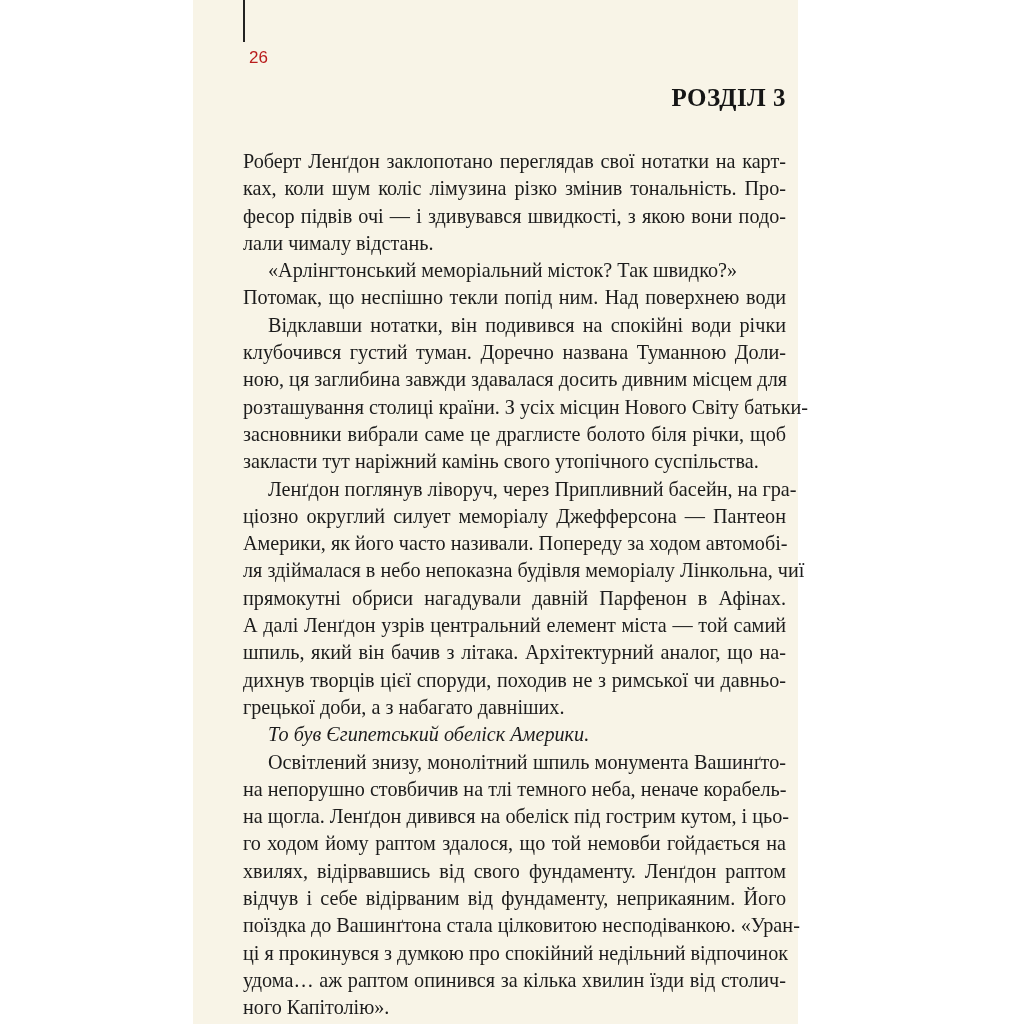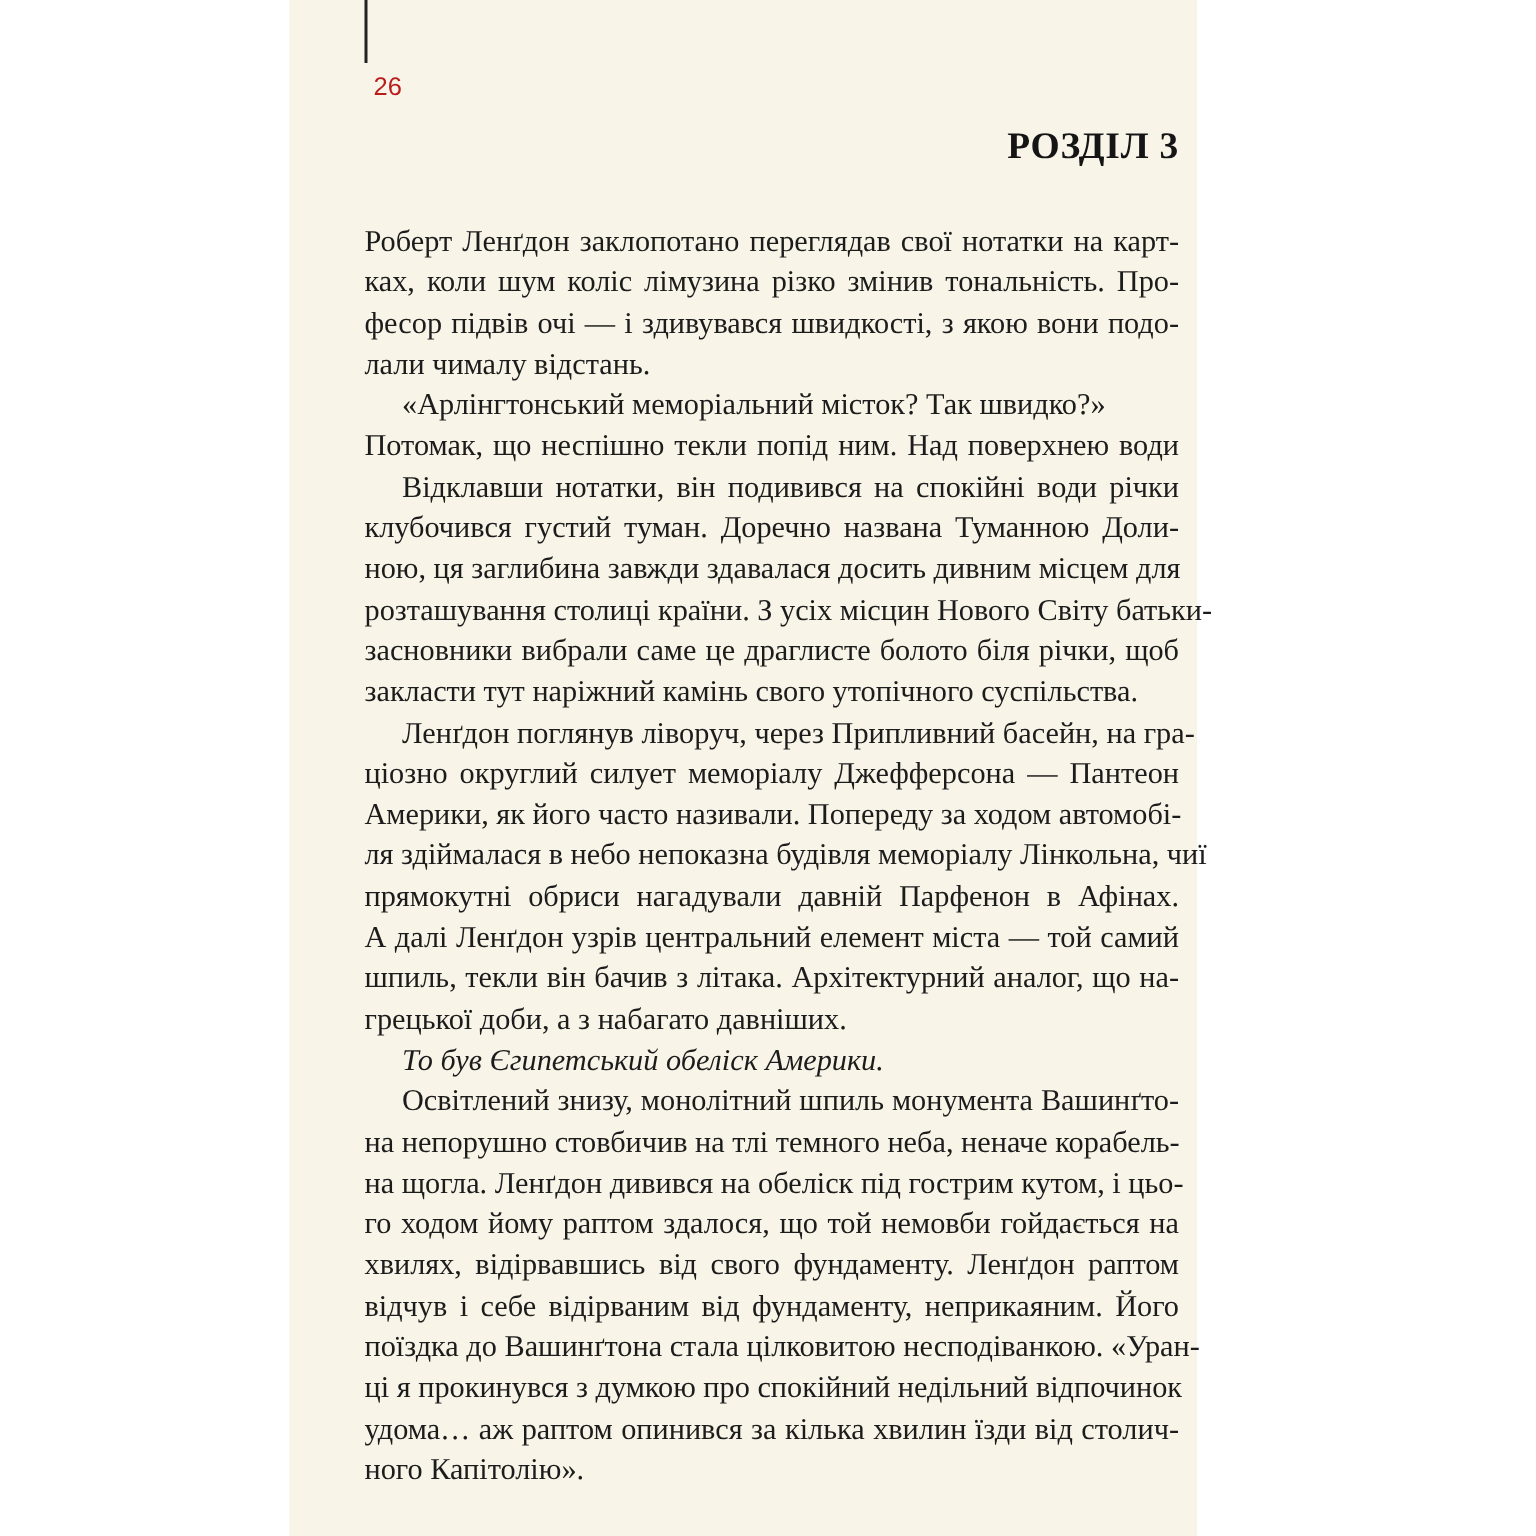--- a/index.html
+++ b/index.html
@@ -95,21 +95,22 @@
     <span class="line">ною, ця заглибина завжди здавалася досить дивним місцем для</span>
     <span class="line">розташування столиці країни. З усіх місцин Нового Світу батьки-</span>
     <span class="line">засновники вибрали саме це драглисте болото біля річки, щоб</span>
     <span class="line last">закласти тут наріжний камінь свого утопічного суспільства.</span>
     <span class="line indent">Ленґдон поглянув ліворуч, через Припливний басейн, на гра-</span>
     <span class="line">ціозно округлий силует меморіалу Джефферсона — Пантеон</span>
     <span class="line">Америки, як його часто називали. Попереду за ходом автомобі-</span>
     <span class="line">ля здіймалася в небо непоказна будівля меморіалу Лінкольна, чиї</span>
     <span class="line">прямокутні обриси нагадували давній Парфенон в Афінах.</span>
     <span class="line">А далі Ленґдон узрів центральний елемент міста — той самий</span>
-    <span class="line">шпиль, текли він бачив з літака. Архітектурний аналог, що на-</span>
+    <span class="line">шпиль, який він бачив з літака. Архітектурний аналог, що на-</span>
+    <span class="line">дихнув творців цієї споруди, походив не з римської чи давньо-</span>
     <span class="line last">грецької доби, а з набагато давніших.</span>
     <span class="line indent last italic">То був Єгипетський обеліск Америки.</span>
     <span class="line indent">Освітлений знизу, монолітний шпиль монумента Вашинґто-</span>
     <span class="line">на непорушно стовбичив на тлі темного неба, неначе корабель-</span>
     <span class="line">на щогла. Ленґдон дивився на обеліск під гострим кутом, і цьо-</span>
     <span class="line">го ходом йому раптом здалося, що той немовби гойдається на</span>
     <span class="line">хвилях, відірвавшись від свого фундаменту. Ленґдон раптом</span>
     <span class="line">відчув і себе відірваним від фундаменту, неприкаяним. Його</span>
     <span class="line">поїздка до Вашинґтона стала цілковитою несподіванкою. «Уран-</span>
     <span class="line">ці я прокинувся з думкою про спокійний недільний відпочинок</span>

